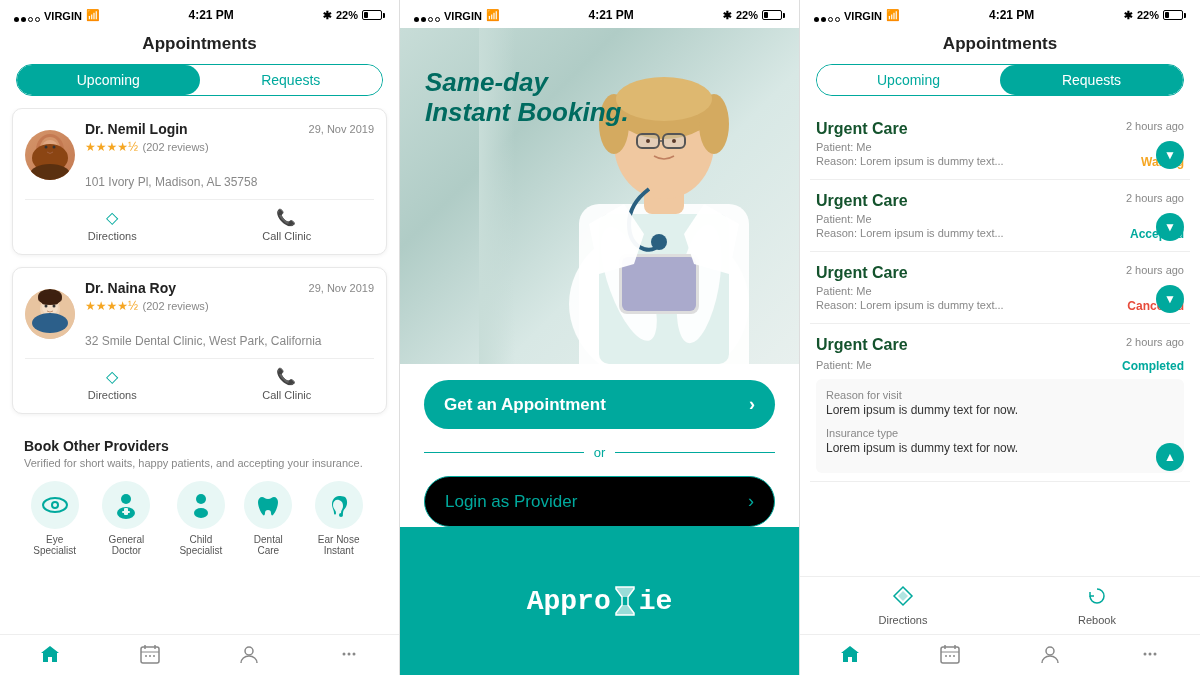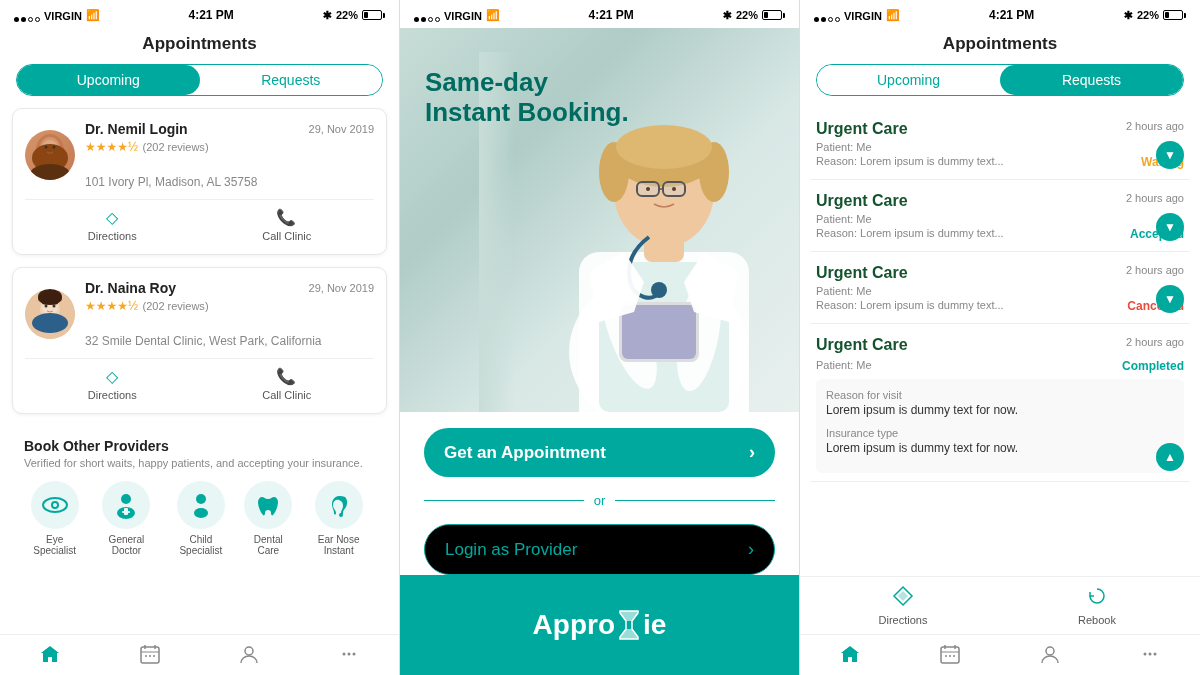--- a/index.html
+++ b/index.html
@@ -579,21 +579,21 @@
       <span>22%</span>
       <div class="battery-icon">
         <div class="battery-body">
           <div class="battery-fill"></div>
         </div>
         <div class="battery-tip"></div>
       </div>
     </div>
   </div>
 
-  <div style="position:relative; height:384px; overflow:hidden;">
+  <div style="position:relative; height:336px; overflow:hidden;font-style:italic;">
 
     <div style="position:absolute;top:0;left:0;right:0;bottom:0;background:linear-gradient(135deg,#c8ddd8 0%,#b0ccc6 30%,#d8e8e5 60%,#e8f0ee 100%);"></div>
 
     <svg style="position:absolute;right:0;bottom:0;" width="320" height="360" viewBox="0 0 320 360">
 
       <ellipse cx="180" cy="300" rx="90" ry="80" fill="#ffffff" opacity="0.9"></ellipse>
       <rect x="100" y="200" width="170" height="200" rx="20" fill="#ffffff" opacity="0.9"></rect>
 
       <rect x="120" y="210" width="130" height="150" rx="10" fill="#e0f0ed"></rect>
 
@@ -653,21 +653,21 @@
       <span class="or-text">or</span>
       <div class="or-line"></div>
     </div>
 
     <div class="login-btn">
       <span>Login as Provider</span>
       <span style="font-size:18px;">›</span>
     </div>
   </div>
 
-  <div style="background:#00a99d; flex:1; display:flex; align-items:center; justify-content:center; padding: 20px 0;">
+  <div style="background:#00a99d; flex:1; display:flex; align-items:center; justify-content:center; padding: 20px 0; font-family: Liberation Mono, monospace;">
     <div class="logo-text">
       <span>Appro</span>
 
       <svg width="24" height="32" viewBox="0 0 24 32" fill="none">
         <path d="M3 2 L21 2 L21 4 L15 12 L15 20 L21 28 L21 30 L3 30 L3 28 L9 20 L9 12 L3 4 Z" stroke="white" stroke-width="1.5" fill="none"></path>
         <path d="M3 2 L21 2 L21 4 L15 12 L9 12 L3 4 Z" fill="white" opacity="0.6"></path>
         <path d="M9 20 L15 20 L21 28 L21 30 L3 30 L3 28 Z" fill="white" opacity="0.6"></path>
       </svg>
       <span>ie</span>
     </div>

